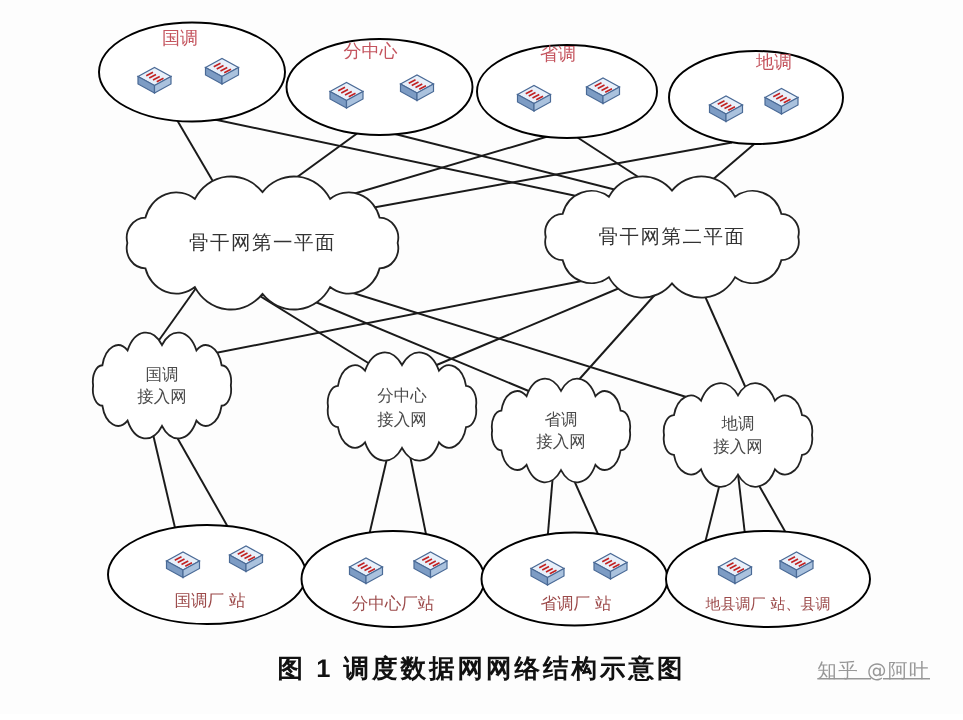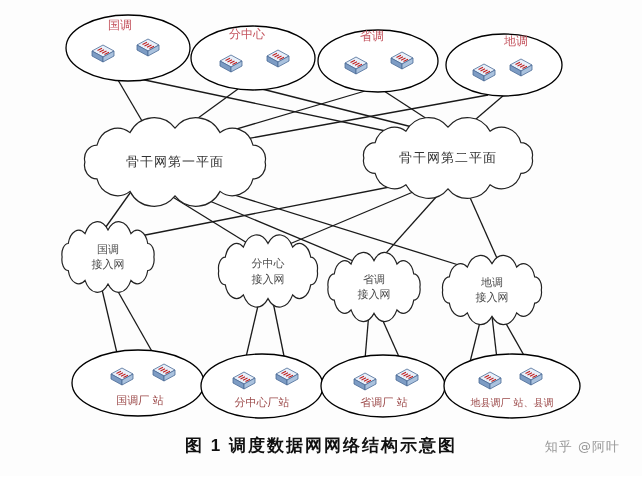--- a/index.html
+++ b/index.html
@@ -24,21 +24,21 @@
   .caption-row{
     position:absolute;left:0;top:434px;width:642px;height:30px;
   }
   .caption{
     position:absolute;left:0;width:642px;text-align:center;
     font-size:17px;font-weight:700;color:#111;letter-spacing:2px;
     font-family:"Liberation Sans",sans-serif;
   }
   .watermark{
     position:absolute;right:22px;top:4px;
-    font-size:13px;color:#979797;letter-spacing:1px;
+    font-size:13px;color:#979797;letter-spacing:1px;text-decoration:underline;
   }
 </style>
 </head>
 <body>
 
 <div class="page">
 
   <svg width="642" height="432" viewBox="0 0 642 432">
     <defs>
       <path id="cloud-shape" vector-effect="non-scaling-stroke" d="M 85 0 A 12 12 0 0 1 73.6 15 A 20 20 0 0 1 42.5 26 A 26 26 0 0 1 0 30 A 26 26 0 0 1 -42.5 26 A 20 20 0 0 1 -73.6 15 A 12 12 0 0 1 -85 0 A 12 12 0 0 1 -73.6 -15 A 20 20 0 0 1 -42.5 -26 A 26 26 0 0 1 0 -30 A 26 26 0 0 1 42.5 -26 A 20 20 0 0 1 73.6 -15 A 12 12 0 0 1 85 0 Z"></path>

